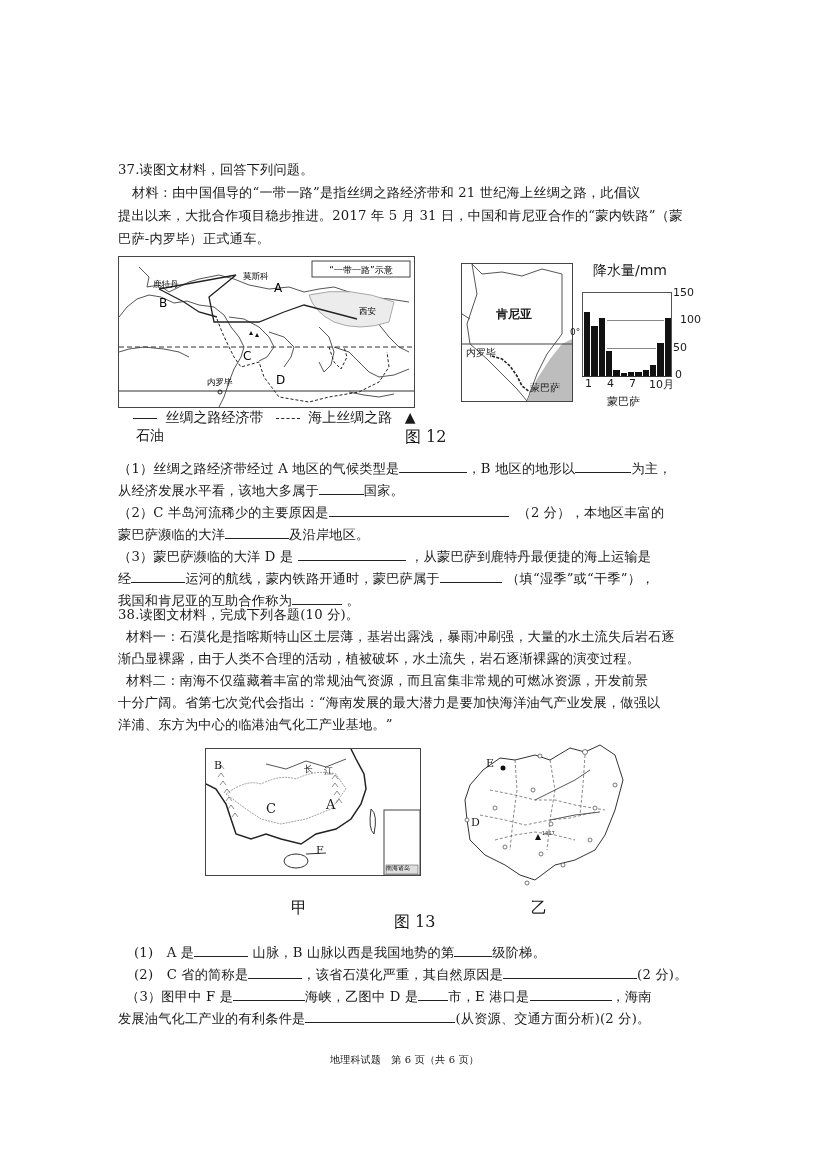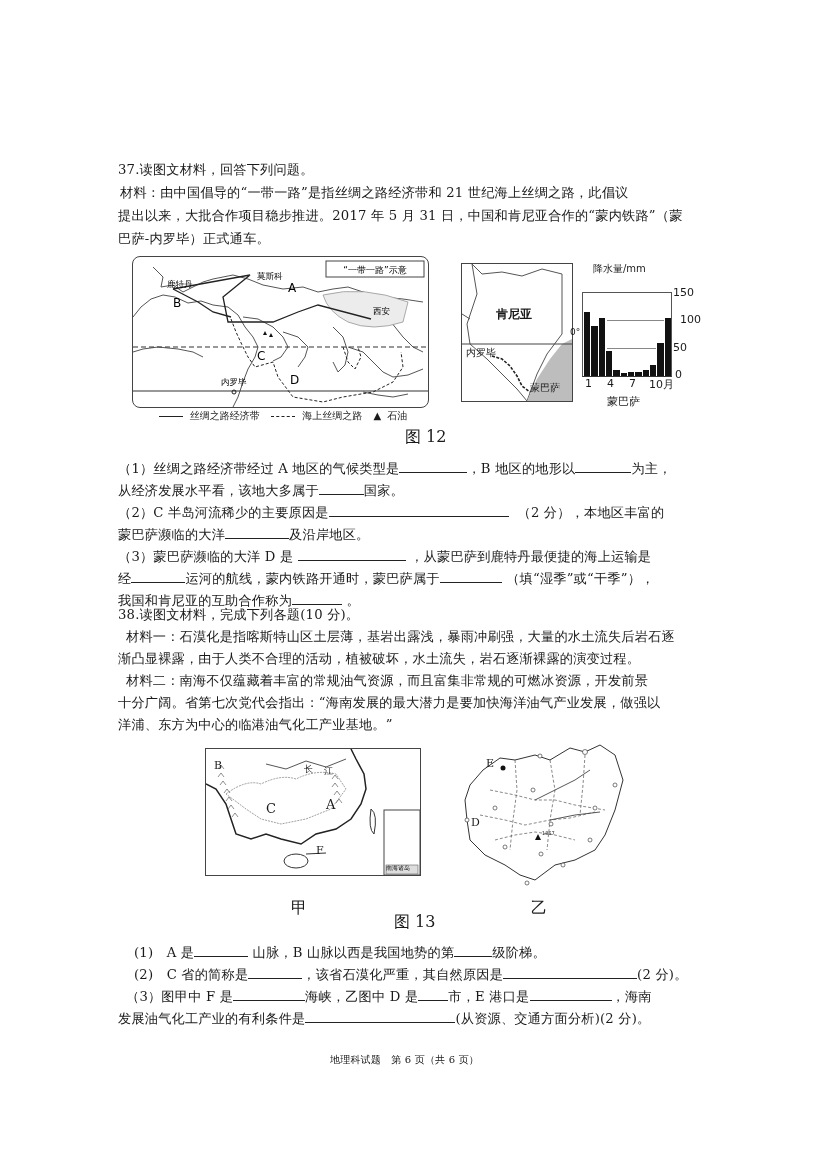--- a/index.html
+++ b/index.html
@@ -8,25 +8,25 @@
   .txt { position:absolute; font-size:13.2px; line-height:20px; white-space:nowrap; letter-spacing:0.2px; }
   .blank { display:inline-block; border-bottom:1px solid #222; height:14px; vertical-align:baseline; }
   .fig { position:absolute; border:1.5px solid #444; background:#fff; overflow:hidden; }
   .cap { position:absolute; font-size:16px; }
   svg text { font-family:"DejaVu Sans","Liberation Sans",sans-serif; }
 </style>
 </head>
 <body>
 
 <div class="txt" style="left:118px;top:160px;">37.读图文材料，回答下列问题。</div>
-<div class="txt" style="left:120px;top:183px;">材料：由中国倡导的“一带一路”是指丝绸之路经济带和 21 世纪海上丝绸之路，此倡议</div>
+<div class="txt" style="left:132px;top:183px;">材料：由中国倡导的“一带一路”是指丝绸之路经济带和 21 世纪海上丝绸之路，此倡议</div>
 <div class="txt" style="left:118px;top:206px;">提出以来，大批合作项目稳步推进。2017 年 5 月 31 日，中国和肯尼亚合作的“蒙内铁路”（蒙</div>
 <div class="txt" style="left:118px;top:229px;">巴萨-内罗毕）正式通车。</div>
 
-<div class="fig" style="left:132px;top:256px;width:295px;height:150px;border-radius:8px;">
+<div class="fig" style="left:118px;top:256px;width:295px;height:150px;">
   <svg width="295" height="150" viewBox="0 0 295 150">
 
     <rect x="193" y="4" width="98" height="16" fill="#fff" stroke="#444" stroke-width="1"></rect>
     <text x="242" y="16" font-size="9" text-anchor="middle">“一带一路”示意</text>
 
     <path d="M0,60 L8,50 L18,42 L30,38 L42,40 L55,46 L68,44 L80,48 L95,50 L105,58 L112,70 L120,80 L125,90 L122,100 L115,112 L110,125 L105,140 L100,150" fill="none" stroke="#555" stroke-width="1"></path>
     <path d="M0,95 L10,92 L25,90 L45,92 L60,95 L70,100" fill="none" stroke="#555" stroke-width="1"></path>
     <path d="M20,10 L30,20 L28,30 L40,28 L50,35 L60,30 L70,25 L80,22 L90,20 L100,18 L115,22 L130,28 L150,32 L170,30 L185,35 L200,32 L215,30 L230,35 L250,40 L270,42 L290,45" fill="none" stroke="#555" stroke-width="1"></path>
     <path d="M110,60 L125,62 L140,70 L150,80 L155,90 L148,100 L140,104" fill="none" stroke="#555" stroke-width="1"></path>
     <path d="M150,75 L165,80 L175,90 L172,100 L165,110" fill="none" stroke="#555" stroke-width="1"></path>
@@ -54,21 +54,21 @@
     <text x="240" y="57" font-size="8.5">西安</text>
     <text x="88" y="128" font-size="8.5">内罗毕</text>
     <circle cx="101" cy="135" r="2" fill="none" stroke="#222"></circle>
     <text x="155" y="35" font-size="12">A</text>
     <text x="40" y="50" font-size="12">B</text>
     <text x="124" y="103" font-size="12">C</text>
     <text x="157" y="127" font-size="12">D</text>
   </svg>
 </div>
 
-<div style="position:absolute;left:133px;top:409px;width:300px;height:12px;font-size:10px;font-family:'DejaVu Sans',sans-serif;text-align:center;">
+<div style="position:absolute;left:133px;top:409px;width:300px;height:12px;font-size:14px;font-family:'DejaVu Sans',sans-serif;">
   <span style="display:inline-block;width:24px;border-top:1.2px solid #222;vertical-align:middle;"></span>
   <span style="margin-left:4px;">丝绸之路经济带</span>
   <span style="display:inline-block;width:24px;border-top:1.2px dashed #222;vertical-align:middle;margin-left:8px;"></span>
   <span style="margin-left:4px;">海上丝绸之路</span>
   <span style="margin-left:8px;">▲</span>
   <span style="margin-left:3px;">石油</span>
 </div>
 
 <div class="fig" style="left:461px;top:263px;width:110px;height:137px;">
   <svg width="110" height="137" viewBox="0 0 110 137">
@@ -80,21 +80,21 @@
     <polyline points="30,92 40,95 48,102 55,112 60,122 68,128" fill="none" stroke="#222" stroke-width="1.6" stroke-dasharray="3,1.5"></polyline>
     <text x="36" y="57" font-size="12" font-weight="bold"></text>
   </svg>
   <div style="position:absolute;left:34px;top:42px;font-size:12px;font-weight:bold;font-family:'DejaVu Sans',sans-serif;">肯尼亚</div>
   <div style="position:absolute;left:4px;top:82px;font-size:10px;font-family:'DejaVu Sans',sans-serif;">内罗毕</div>
   <div style="position:absolute;left:68px;top:117px;font-size:10px;font-family:'DejaVu Sans',sans-serif;">蒙巴萨</div>
 </div>
 <div style="position:absolute;left:570px;top:327px;font-size:9px;font-family:'DejaVu Sans',sans-serif;">0°</div>
 
 <div style="position:absolute;left:575px;top:262px;width:130px;height:150px;font-family:'DejaVu Sans',sans-serif;">
-  <div style="position:absolute;left:18px;top:0px;font-size:10px;">降水量/mm</div>
+  <div style="position:absolute;left:18px;top:0px;font-size:14px;">降水量/mm</div>
   <div style="position:absolute;left:7px;top:30px;width:88px;height:83px;border:1px solid #555;border-bottom:1.5px solid #333;">
     <div style="position:absolute;left:24px;right:0;top:27px;border-top:1px solid #888;"></div>
     <div style="position:absolute;left:24px;right:0;top:55px;border-top:1px solid #888;"></div>
     <div id="bars" style="position:absolute;left:0;bottom:0;width:88px;height:83px;display:flex;align-items:flex-end;">
         <div title="1: 115" style="flex: 1 1 0%; background: rgb(17, 17, 17); border-left: 1px solid rgb(255, 255, 255); box-sizing: border-box; height: 63.6333px;"></div>
         <div title="2: 90" style="flex: 1 1 0%; background: rgb(17, 17, 17); border-left: 1px solid rgb(255, 255, 255); box-sizing: border-box; height: 49.8px;"></div>
         <div title="3: 105" style="flex: 1 1 0%; background: rgb(17, 17, 17); border-left: 1px solid rgb(255, 255, 255); box-sizing: border-box; height: 58.1px;"></div>
         <div title="4: 45" style="flex: 1 1 0%; background: rgb(17, 17, 17); border-left: 1px solid rgb(255, 255, 255); box-sizing: border-box; height: 24.9px;"></div>
         <div title="5: 10" style="flex: 1 1 0%; background: rgb(17, 17, 17); border-left: 1px solid rgb(255, 255, 255); box-sizing: border-box; height: 5.53333px;"></div>
         <div title="6: 5" style="flex: 1 1 0%; background: rgb(17, 17, 17); border-left: 1px solid rgb(255, 255, 255); box-sizing: border-box; height: 2.76667px;"></div>

